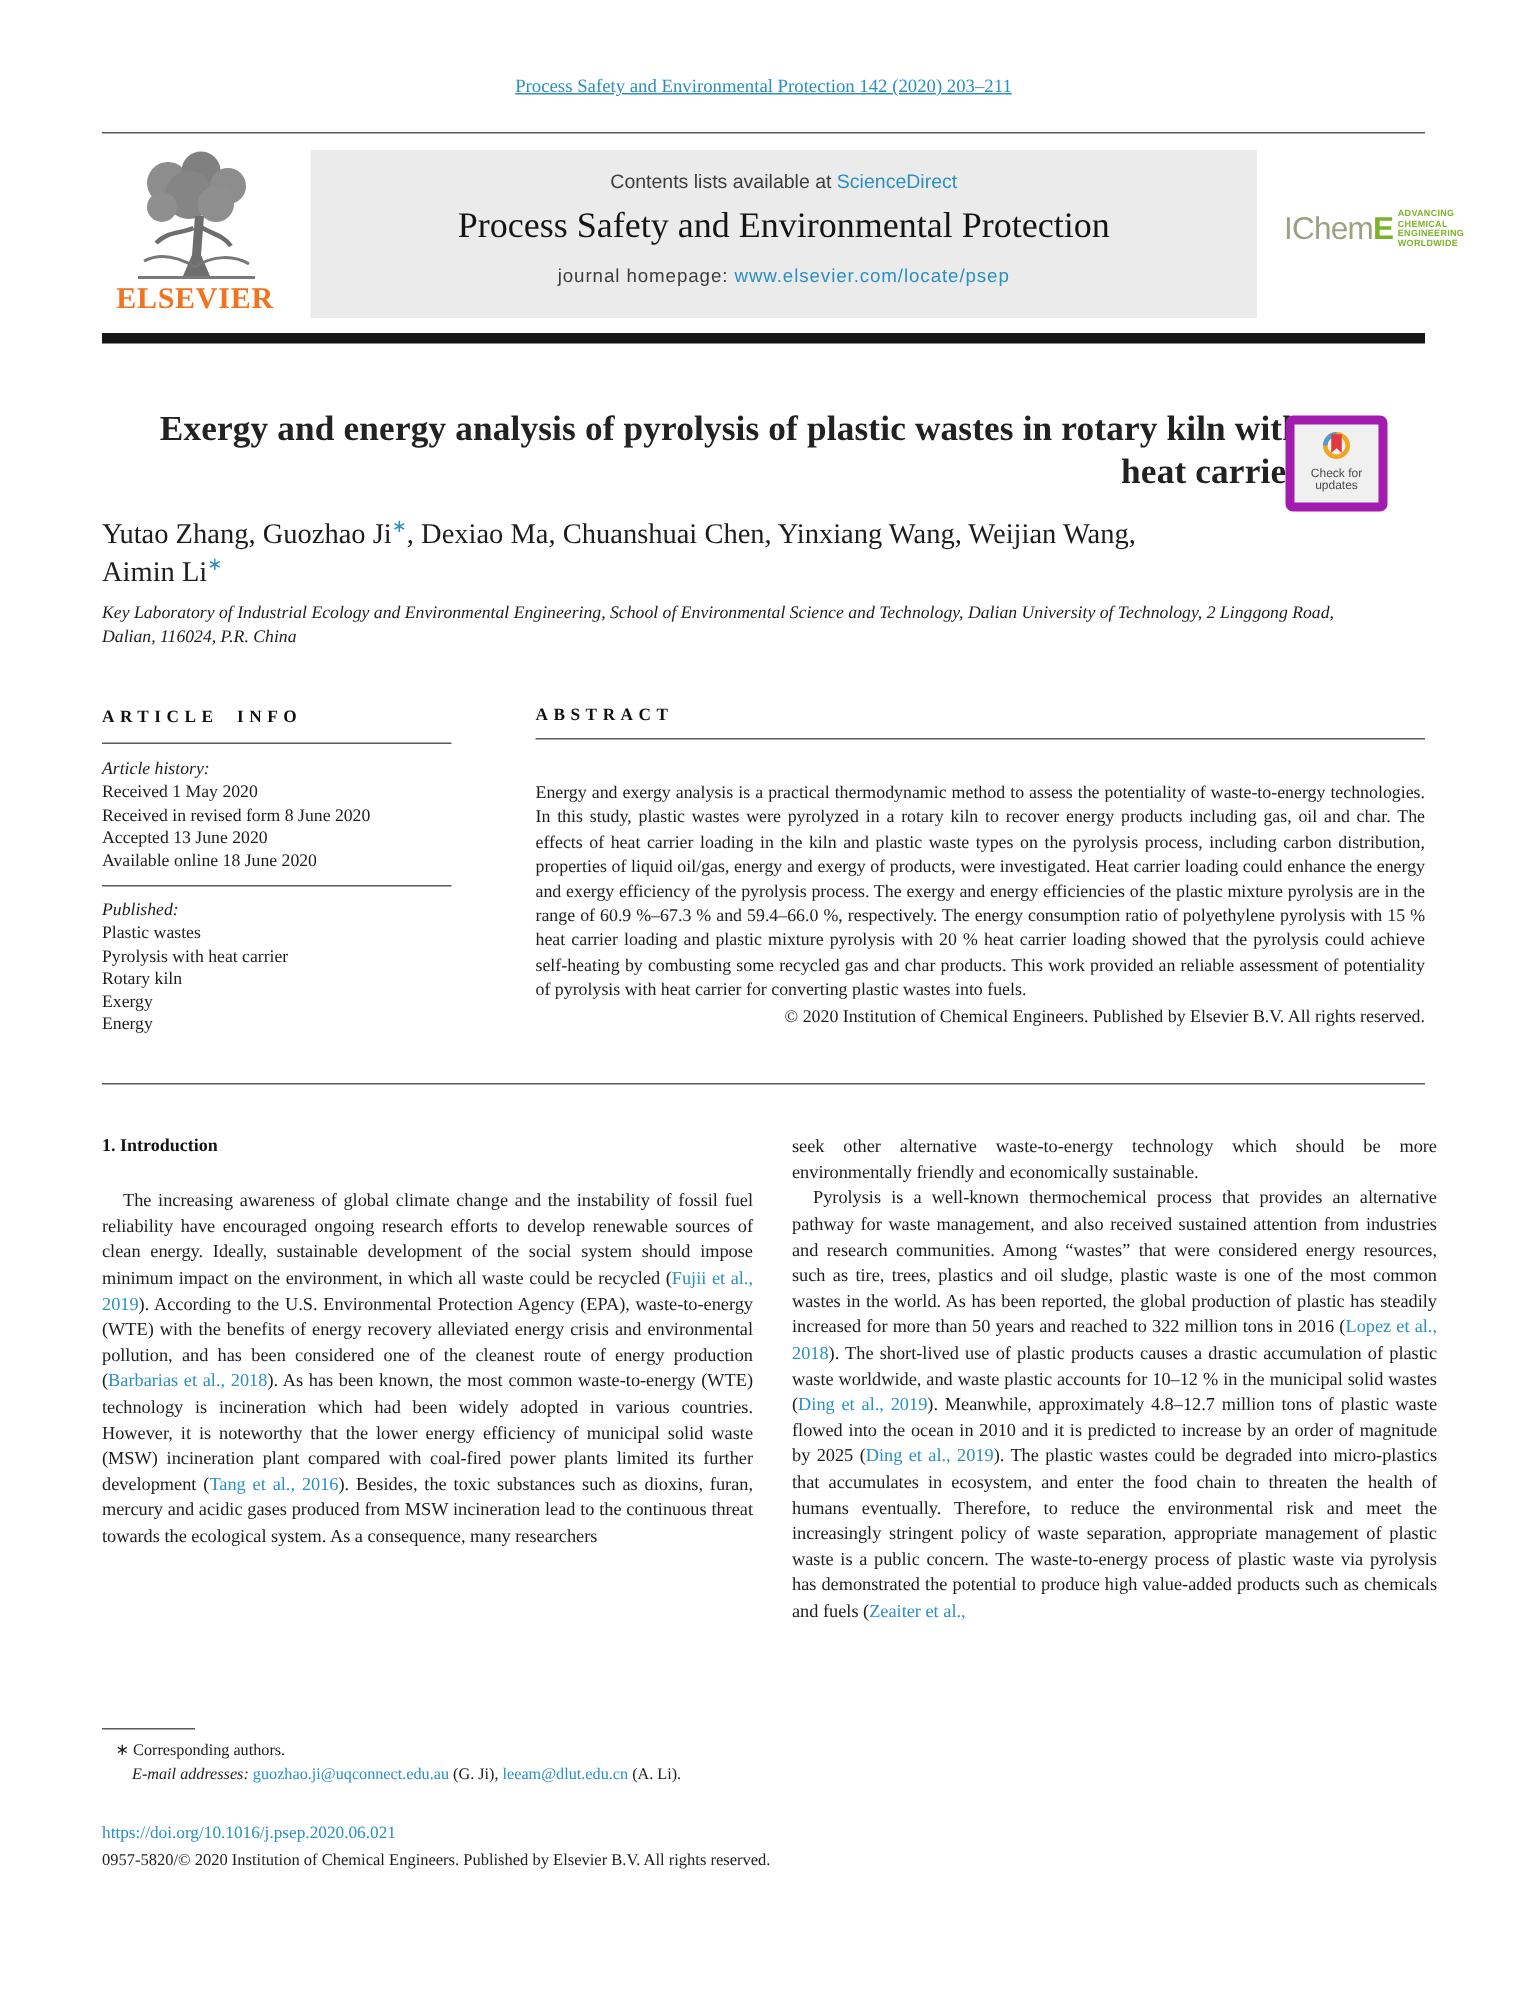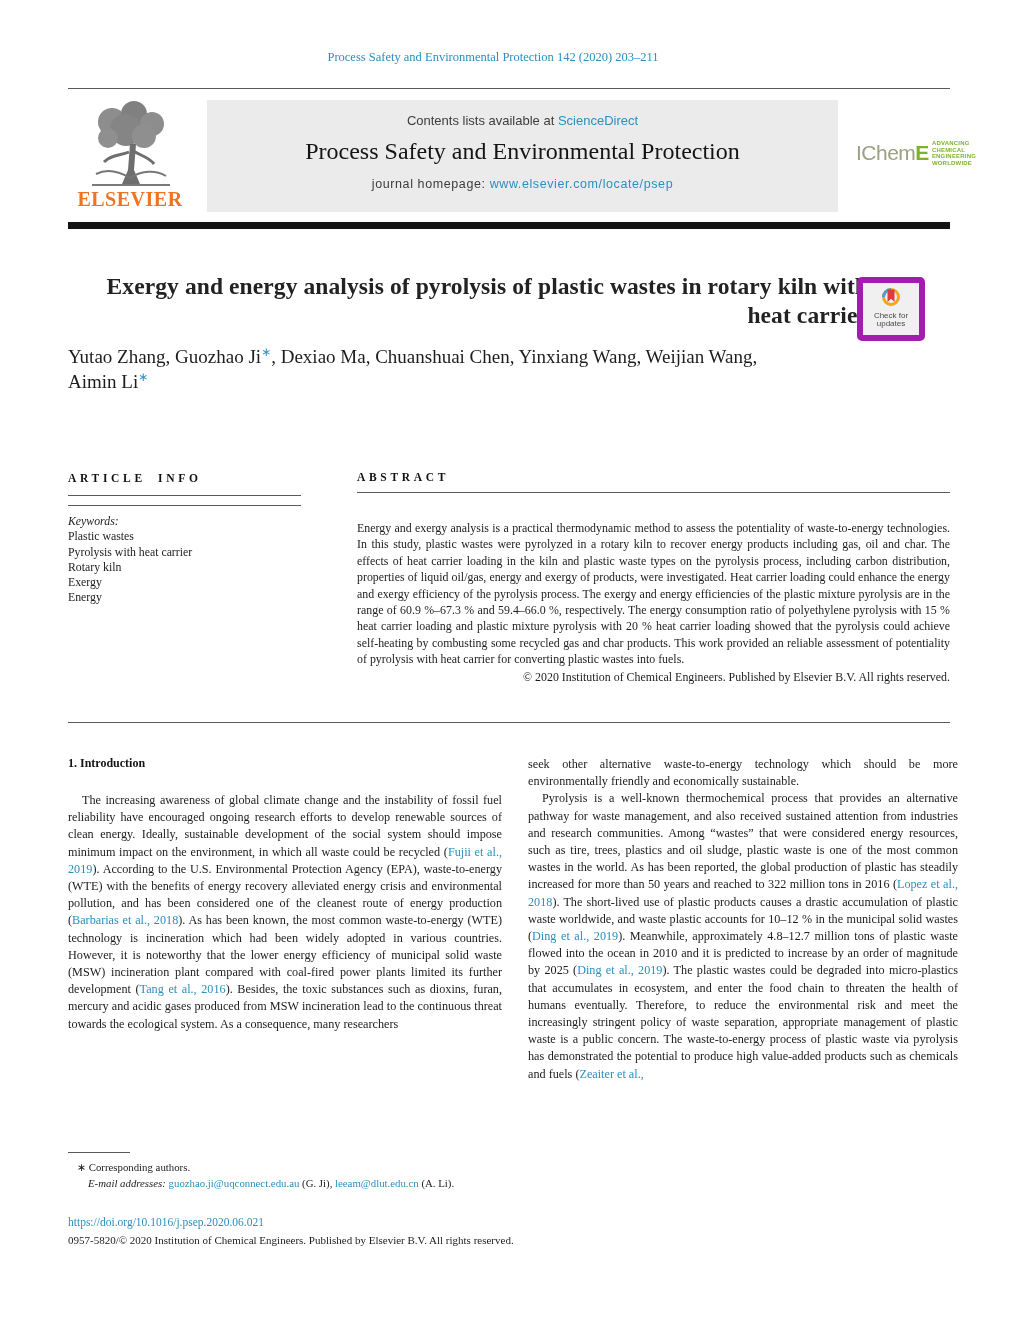--- a/index.html
+++ b/index.html
@@ -2,22 +2,22 @@
 <html><head>
 <meta charset="utf-8">
 <style>
   html,body { margin:0; padding:0; background:#ffffff; }
   .page {
     position:relative; width:1010px; height:1344px; background:#ffffff;
     font-family:"Liberation Serif", serif; color:#1b1b1b; overflow:hidden;
   }
   
   .journal-ref {
-    position:absolute; top:50px; left:52px; width:882px; text-align:center;
-    font-size:12.5px; color:#2b8fc0;
+    position:absolute; top:50px; left:68px; width:882px; text-align:center;
+    font-size:12.5px; color:#2b8fc0;text-decoration:underline;
   }
   .rule { position:absolute; left:68px; width:882px; height:1px; background:#5a5a5a; }
   .rule-top { top:88px; }
   .rule-mid { top:722px; }
 
   
   .elsevier-logo { position:absolute; left:68px; top:100px; width:124px; height:115px; text-align:center; }
   .elsevier-logo .tree { display:block; margin:0 auto; }
   .elsevier-word { font-size:20px; font-weight:bold; color:#f0741f; letter-spacing:0.5px; margin-top:-2px; }
   .header-box {
@@ -137,27 +137,35 @@
       <circle cx="11" cy="10" r="7.5" fill="none" stroke="#f0a71e" stroke-width="3"></circle>
       <path d="M3.5 10 A7.5 7.5 0 0 1 11 2.5" fill="none" stroke="#4f9bd6" stroke-width="3"></path>
       <path d="M7.5 2.5 h7 v12.5 l-3.5 -3.2 -3.5 3.2 z" fill="#e03a3e"></path>
     </svg>
     <div>Check for</div>
     <div>updates</div>
   </div>
 
   <div class="authors"><span>Yutao Zhang, Guozhao Ji</span><span class="marker">∗</span><span>, Dexiao Ma, Chuanshuai Chen, Yinxiang Wang, Weijian Wang, Aimin Li</span><span class="marker">∗</span></div>
 
+  <div class="affiliation">Key Laboratory of Industrial Ecology and Environmental Engineering, School of Environmental Science and Technology, Dalian University of Technology, 2 Linggong Road, Dalian, 116024, P.R. China</div>
 
   <div class="info-col">
     <div class="sec-heading">ARTICLE INFO</div>
     <div class="head-rule"></div>
+    <div class="info-content">
+      <div class="ital">Article history:</div>
+      <div>Received 1 May 2020</div>
+      <div>Received in revised form 8 June 2020</div>
+      <div>Accepted 13 June 2020</div>
+      <div>Available online 18 June 2020</div>
+    </div>
     <div class="group-rule"></div>
     <div>
-      <div class="ital">Keywords:</div>
+      <div class="ital">Published:</div>
       <div>Plastic wastes</div>
       <div>Pyrolysis with heat carrier</div>
       <div>Rotary kiln</div>
       <div>Exergy</div>
       <div>Energy</div>
     </div>
   </div>
 
   <div class="abs-col">
     <div class="sec-heading">ABSTRACT</div>

